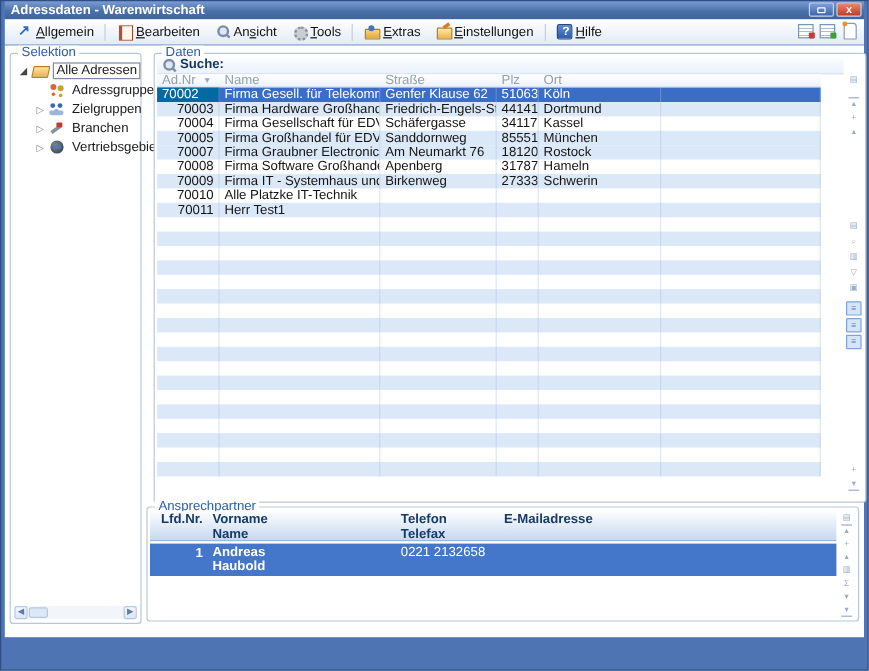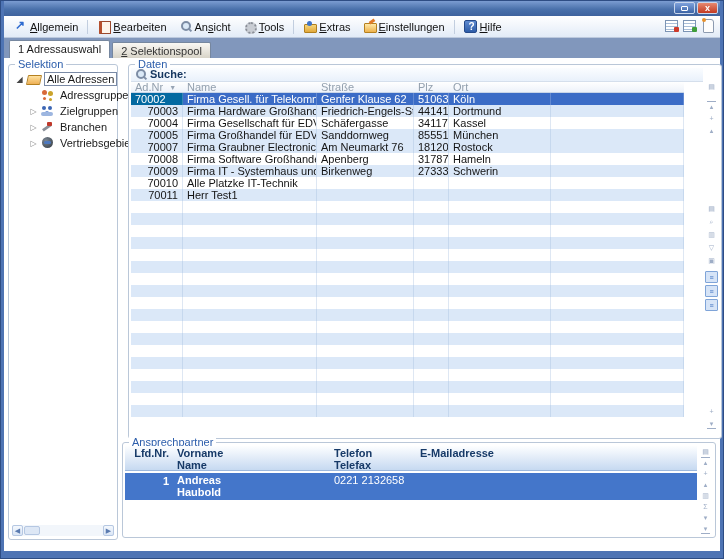--- a/index.html
+++ b/index.html
@@ -109,20 +109,21 @@
     display:grid;grid-template-columns:48px 157px 86px 1fr;font-size:11px;}
   .ap-cell{padding:1px 4px;line-height:12px;white-space:pre-line;}
   .ap-cell.nr{text-align:right;font-weight:bold;padding-top:2px;}
   .ap-cell.name{font-weight:bold;}
 </style>
 </head>
 <body>
 
 <div class="window">
   <div class="titlebar">
+    <span>Adressdaten - Warenwirtschaft</span>
     <div class="winbtns">
       <div class="wbtn restore">
           <i></i>
         </div>
       <div class="wbtn close">
           <span>x</span>
         </div>
     </div>
   </div>
 
@@ -158,24 +159,20 @@
         <span class="ic ic-folder-pen"></span>
         <span><u>E</u>instellungen</span>
       </div>
       <div class="tb-sep"></div>
       <div class="menu-item">
         <span class="ic ic-help"></span>
         <span><u>H</u>ilfe</span>
       </div>
     </div>
 
-  <div class="tabstrip" id="tabstrip">
-      <div class="tab active">1 Adressauswahl</div>
-      <div class="tab inactive"><u>2</u> Selektionspool</div>
-    </div>
 
   <div class="content">
 
     <div class="groupbox" style="left:4px;top:6px;width:110px;height:476px;">
       <span class="gb-label">Selektion</span>
       <div class="tree" id="tree">
           <div class="tree-row" style="padding-left: 4px;">
             <span class="tw-arrow">◢</span>
             <span class="ti ti-folder-open"></span>
             <span class="tree-label focused">Alle Adressen</span>

